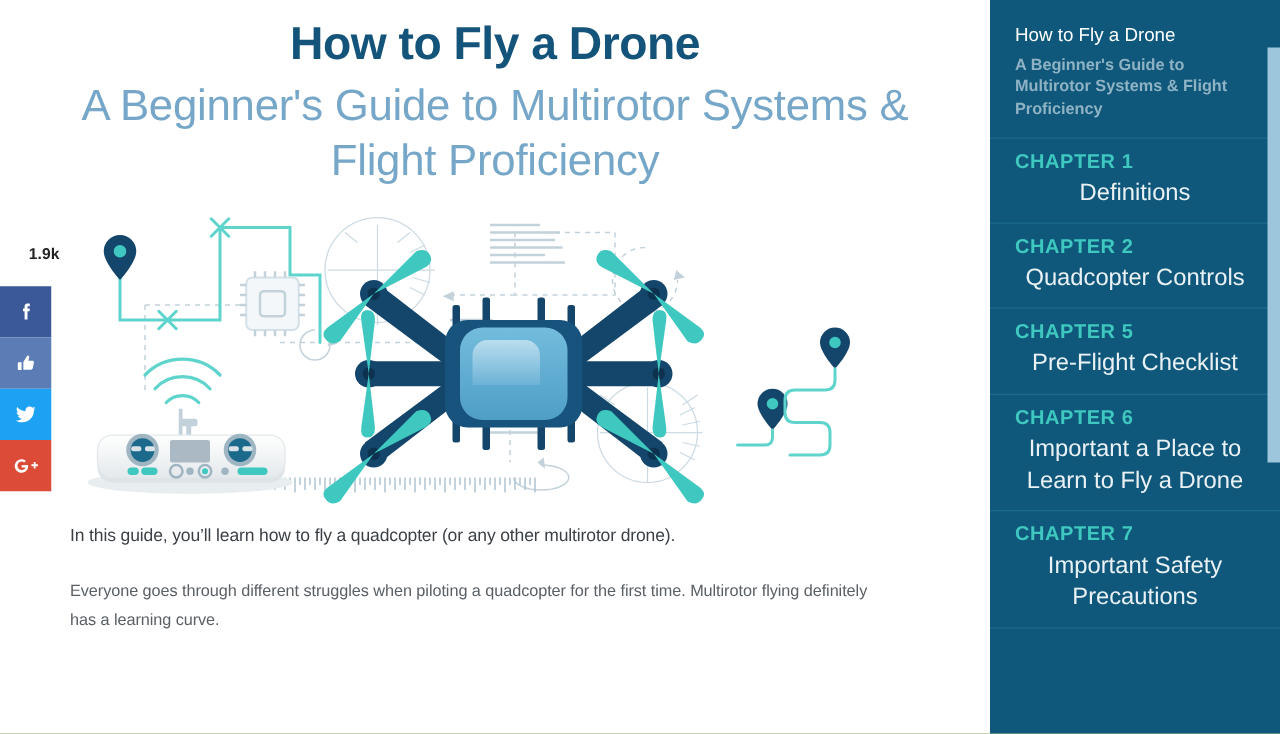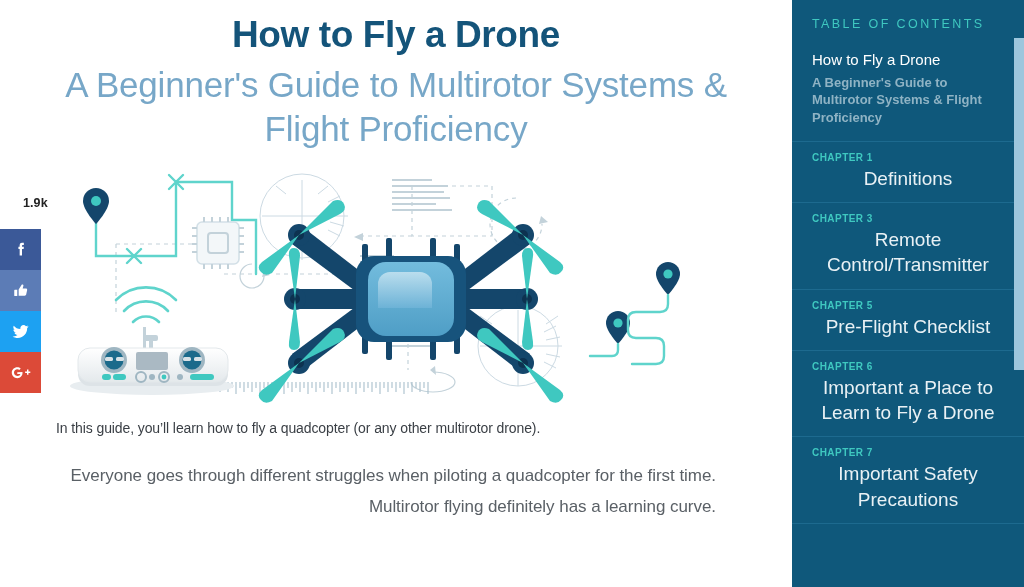--- a/index.html
+++ b/index.html
@@ -82,27 +82,26 @@
 
   
   #lede {
     font-size: 14px;
     font-weight: normal;
     color: #3a3f45;
     margin-top: 16px;
     letter-spacing: -0.1px;
   }
   #para {
-    font-size: 17px;
+    font-size: 13px;
     color: #5a6066;
     line-height: 1.78;
     margin-top: 25px;
     letter-spacing: -0.05px;
     max-width: 660px;
-    text-align: right;
   }
 
   
   #toc {
     position: absolute;
     right: 0; top: 0;
     width: 232px; height: 587px;
     background: #0f587b;
     overflow: hidden;
   }
@@ -128,21 +127,21 @@
     font-weight: bold;
     line-height: 1.32;
     margin-top: 4px;
   }
   .toc-item {
     padding: 10px 20px 11px 20px;
     border-bottom: 1px solid #1d6a8f;
     cursor: pointer;
   }
   .toc-chapter {
-    font-size: 10px;
+    font-size: 16px;
     font-weight: bold;
     color: #3fc8c0;
     letter-spacing: 0.45px;
   }
   .toc-label {
     font-size: 19px;
     color: #e9f1f5;
     line-height: 1.33;
     margin-top: 3px;
     text-align: center;
@@ -408,34 +407,33 @@
       <span>
         <svg width="22" height="22" viewBox="0 0 26 24" fill="#ffffff">
           <path d="M8.6 11v2.2h3.6c-.2 1.3-1.4 2.3-3.6 2.3-2.2 0-3.9-1.8-3.9-4s1.8-4 3.9-4c1.1 0 1.9.4 2.4.9l1.7-1.6C11.6 5.9 10.3 5.3 8.6 5.3 5 5.3 2.1 8.2 2.1 11.7s2.9 6.4 6.5 6.4c3.7 0 6.2-2.6 6.2-6.3 0-.4 0-.7-.1-1.1l-6.1.3z"></path>
           <path d="M21.8 10.2v-2.2h-1.7v2.2h-2.2v1.7h2.2v2.2h1.7v-2.2H24v-1.7h-2.2z"></path>
         </svg>
       </span>
     </div>
   </div>
 
   <aside id="toc">
-    <div id="toc-header">TABLE OF CONTENTS</div>
 
     <div id="toc-intro">
       <div id="toc-intro-title">How to Fly a Drone</div>
       <div id="toc-intro-sub">A Beginner's Guide to Multirotor Systems &amp; Flight Proficiency</div>
     </div>
 
     <div class="toc-item">
       <div class="toc-chapter">CHAPTER 1</div>
       <div class="toc-label">Definitions</div>
     </div>
     <div class="toc-item">
-      <div class="toc-chapter">CHAPTER 3</div>
-      <div class="toc-label">Remote Control/Transmitter</div>
+      <div class="toc-chapter">CHAPTER 2</div>
+      <div class="toc-label">Quadcopter Controls</div>
     </div>
     <div class="toc-item">
       <div class="toc-chapter">CHAPTER 5</div>
       <div class="toc-label">Pre-Flight Checklist</div>
     </div>
     <div class="toc-item">
       <div class="toc-chapter">CHAPTER 6</div>
       <div class="toc-label">Important a Place to Learn to Fly a Drone</div>
     </div>
     <div class="toc-item">

